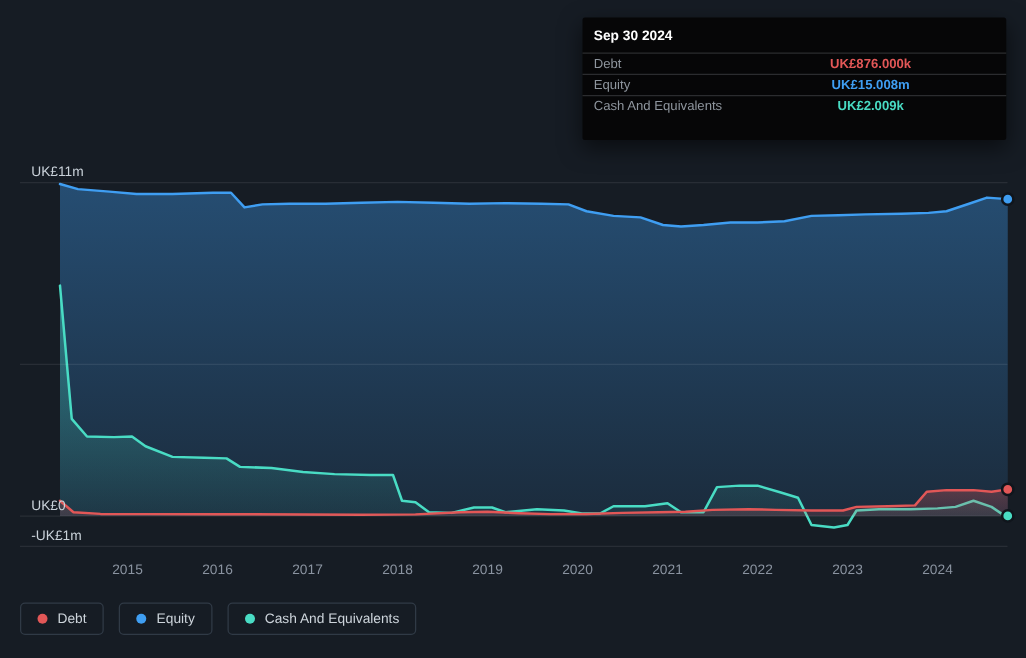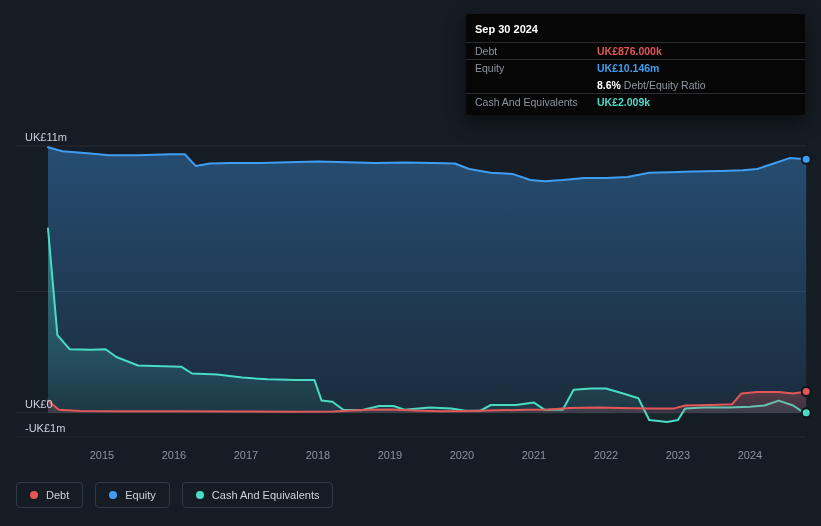--- a/index.html
+++ b/index.html
@@ -10,31 +10,31 @@
     overflow:hidden;
     position:relative;
   }
   .page { position:relative; width:821px; height:526px; }
   #chart-svg { position:absolute; left:0; top:0; }
   svg text { font-family:"Liberation Sans", sans-serif; }
 
   
   .tooltip {
     position:absolute; left:466px; top:14px; width:339px;
-    border-radius:2px; padding-bottom:5px;
+    border-radius:2px; padding-bottom:19px;
     box-shadow:0 6px 18px rgba(0,0,0,.55);
   }
   .tt-header { color:#ffffff; font-size:11px; font-weight:bold; padding:9px 9px 7px; }
   .tt-row {
     display:grid; grid-template-columns:122px 1fr; align-items:center;
     height:17px; padding:0 9px; font-size:10.5px;
   }
   .tt-divider { border-top:1px solid #2b2c2f; }
   .tt-label { color:#8f969e; }
-  .tt-value { font-weight:bold; }
+  .tt-value { font-weight:bold;text-align:center; }
   .tt-ratio-bold { color:#ffffff; font-weight:bold; }
   .tt-muted { color:#8f969e; font-weight:normal; }
 
   
   .legend { position:absolute; left:16px; top:482px; display:flex; gap:12px; }
   .legend-item {
     display:flex; align-items:center; gap:8px;
     border:1px solid #303a46; border-radius:4px;
     padding:6px 13px; cursor:pointer; background:transparent;
   }
@@ -92,30 +92,23 @@
   <div class="tooltip" style="background-color: rgb(6, 6, 7);">
     <div class="tt-header">Sep 30 2024</div>
 
     <div class="tt-row tt-divider">
       <span class="tt-label">Debt</span>
       <span class="tt-value" style="color: rgb(226, 87, 87);">UK£876.000k</span>
     </div>
 
     <div class="tt-row tt-divider">
       <span class="tt-label">Equity</span>
-      <span class="tt-value" style="color: rgb(63, 158, 242);">UK£10.146m</span>
+      <span class="tt-value" style="color: rgb(63, 158, 242);">UK£15.008m</span>
     </div>
 
-    <div class="tt-row">
-      <span class="tt-label"></span>
-      <span class="tt-value">
-        <span class="tt-ratio-bold">8.6%</span>
-        <span class="tt-muted">Debt/Equity Ratio</span>
-      </span>
-    </div>
 
     <div class="tt-row tt-divider">
       <span class="tt-label">Cash And Equivalents</span>
       <span class="tt-value" style="color: rgb(73, 220, 196);">UK£2.009k</span>
     </div>
   </div>
 
   <div class="legend">
     <div class="legend-item">
       <span class="dot" style="background-color: rgb(226, 87, 87);"></span>

